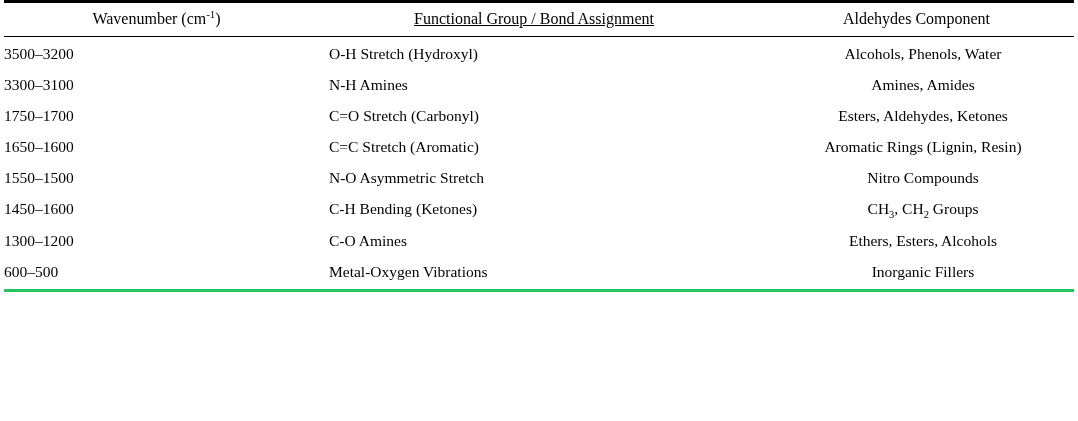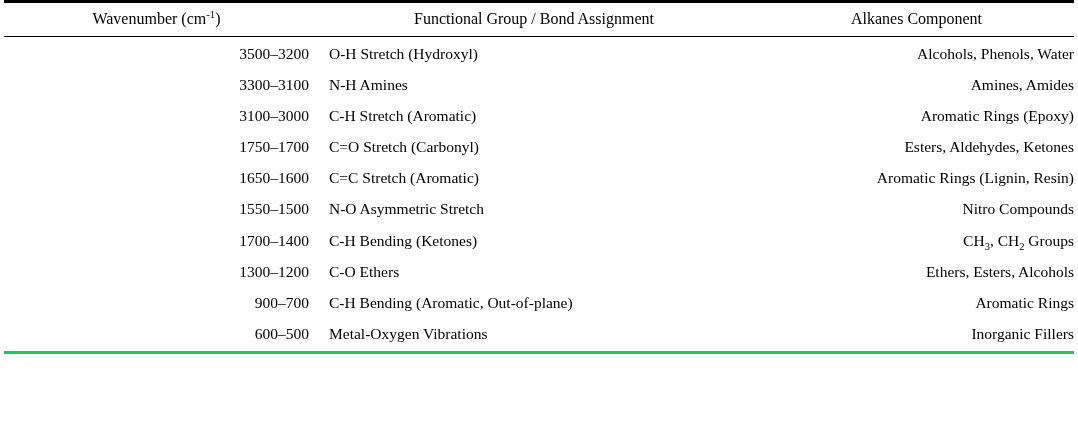--- a/index.html
+++ b/index.html
@@ -59,34 +59,34 @@
     padding-top: 8px;
   }
 
   tbody tr.body-row:last-child > td {
     border-bottom: 3px solid #22c55e;
     padding-bottom: 8px;
   }
 
   
   .cell-wavenumber {
-    text-align: right;
+    text-align: left;
   }
   .cell-assignment {
     text-align: left;
     padding-left: 20px !important;
     margin-top: 16px;
   }
   .cell-component {
-    text-align: right;
+    text-align: center;
     padding-left: 13px !important;
   }
 
   .header-wavenumber { text-align: center; }
-  .header-assignment { text-align: center; }
+  .header-assignment { text-align: center; text-decoration: underline; }
   .header-component  { text-align: center; }
 
   sup {
     font-size: 0.68em;
     vertical-align: super;
     line-height: 0;
   }
   sub {
     font-size: 0.68em;
     vertical-align: sub;
@@ -102,68 +102,58 @@
       <col class="col-wavenumber">
       <col class="col-assignment">
       <col class="col-component">
     </colgroup>
     <thead>
       <tr class="header-row">
         <th class="header-wavenumber">
           <span>Wavenumber (cm</span><sup>-1</sup><span>)</span>
         </th>
         <th class="header-assignment">Functional Group / Bond Assignment</th>
-        <th class="header-component">Alkanes Component</th>
+        <th class="header-component">Aldehydes Component</th>
       </tr>
     </thead>
     <tbody id="table-body">
         <tr class="body-row">
           <td class="cell-wavenumber">3500–3200</td>
           <td class="cell-assignment">O-H Stretch (Hydroxyl)</td>
           <td class="cell-component">Alcohols, Phenols, Water</td>
         </tr>
         <tr class="body-row">
           <td class="cell-wavenumber">3300–3100</td>
           <td class="cell-assignment">N-H Amines</td>
           <td class="cell-component">Amines, Amides</td>
-        </tr>
-        <tr class="body-row">
-          <td class="cell-wavenumber">3100–3000</td>
-          <td class="cell-assignment">C-H Stretch (Aromatic)</td>
-          <td class="cell-component">Aromatic Rings (Epoxy)</td>
         </tr>
         <tr class="body-row">
           <td class="cell-wavenumber">1750–1700</td>
           <td class="cell-assignment">C=O Stretch (Carbonyl)</td>
           <td class="cell-component">Esters, Aldehydes, Ketones</td>
         </tr>
         <tr class="body-row">
           <td class="cell-wavenumber">1650–1600</td>
           <td class="cell-assignment">C=C Stretch (Aromatic)</td>
           <td class="cell-component">Aromatic Rings (Lignin, Resin)</td>
         </tr>
         <tr class="body-row">
           <td class="cell-wavenumber">1550–1500</td>
           <td class="cell-assignment">N-O Asymmetric Stretch</td>
           <td class="cell-component">Nitro Compounds</td>
         </tr>
         <tr class="body-row">
-          <td class="cell-wavenumber">1700–1400</td>
+          <td class="cell-wavenumber">1450–1600</td>
           <td class="cell-assignment">C-H Bending (Ketones)</td>
           <td class="cell-component">CH<sub>3</sub>, CH<sub>2</sub> Groups</td>
         </tr>
         <tr class="body-row">
           <td class="cell-wavenumber">1300–1200</td>
-          <td class="cell-assignment">C-O Ethers</td>
+          <td class="cell-assignment">C-O Amines</td>
           <td class="cell-component">Ethers, Esters, Alcohols</td>
-        </tr>
-        <tr class="body-row">
-          <td class="cell-wavenumber">900–700</td>
-          <td class="cell-assignment">C-H Bending (Aromatic, Out-of-plane)</td>
-          <td class="cell-component">Aromatic Rings</td>
         </tr>
         <tr class="body-row">
           <td class="cell-wavenumber">600–500</td>
           <td class="cell-assignment">Metal-Oxygen Vibrations</td>
           <td class="cell-component">Inorganic Fillers</td>
         </tr>
       </tbody>
   </table>
 </div>
 

